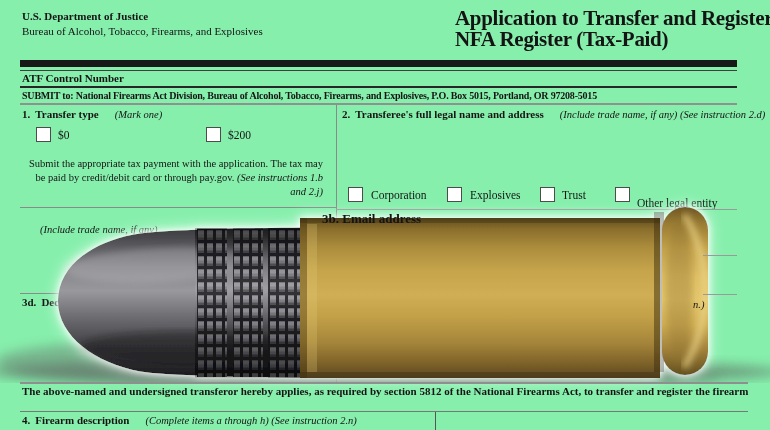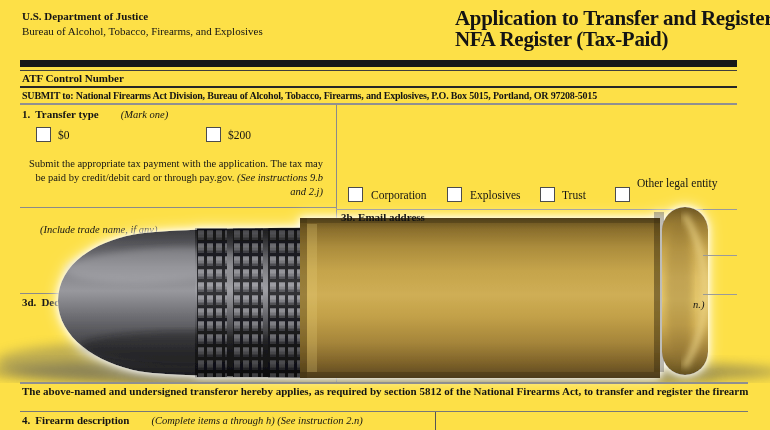--- a/index.html
+++ b/index.html
@@ -1,25 +1,25 @@
 <!DOCTYPE html>
 <html><head>
 <meta charset="utf-8">
 <style>
   html,body{margin:0;padding:0;background:#ffffff;}
-  .page{position:relative;width:770px;height:430px;background:#fde047;overflow:hidden;
+  .page{position:relative;width:770px;height:430px;background:#86efac;overflow:hidden;
         font-family:"Liberation Serif",serif;color:#141414;}
   .abs{position:absolute;white-space:nowrap;}
   .b{font-weight:bold;}
   .i{font-style:italic;}
   .hline{position:absolute;}
   .vline{position:absolute;}
   .cb{position:absolute;width:15px;height:15px;border:1px solid #4c4c4c;background:#fff;box-sizing:border-box;}
   .num{margin-right:5px;}
-  .hint{margin-left:22px;}
+  .hint{margin-left:16px;}
   .org{font-size:11px;}
   .title{font-size:21px;font-weight:bold;line-height:21px;letter-spacing:-0.3px;}
   .sechead{font-size:11px;}
   .sechead .hint{font-size:10.5px;}
   .cblabel{font-size:11.5px;}
   .note{font-size:10.5px;line-height:14px;white-space:nowrap;text-align:right;}
   .cert{font-size:11px;font-weight:bold;}
   svg{display:block;}
 </style>
 </head>
@@ -46,32 +46,35 @@
 
   <div class="abs sechead" style="left:22px;top:108px;">
     <span class="b num">1.</span><span class="b">Transfer type</span><span class="i hint">(Mark one)</span>
   </div>
   <div class="cb" style="left:36px;top:127px;"></div>
   <div class="abs cblabel" style="left:58px;top:129px;">$0</div>
   <div class="cb" style="left:206px;top:127px;"></div>
   <div class="abs cblabel" style="left:228px;top:129px;">$200</div>
   <div class="abs note" style="left:29px;top:157px;">
     <div>Submit the appropriate tax payment with the application. The tax may</div>
-    <div><span>be paid by credit/debit card or through pay.gov. </span><span class="i">(See instructions 9.b</span></div>
+    <div><span>be paid by credit/debit card or through pay.gov. </span><span class="i">(See instructions 1.b</span></div>
     <div class="i">and 2.j)</div>
   </div>
 
+  <div class="abs sechead" style="left:342px;top:108px;">
+    <span class="b num">2.</span><span class="b">Transferee's full legal name and address</span><span class="i hint">(Include trade name, if any) (See instruction 2.d)</span>
+  </div>
   <div class="cb" style="left:348px;top:187px;"></div>
   <div class="abs cblabel" style="left:371px;top:189px;">Corporation</div>
   <div class="cb" style="left:447px;top:187px;"></div>
   <div class="abs cblabel" style="left:470px;top:189px;">Explosives</div>
   <div class="cb" style="left:540px;top:187px;"></div>
   <div class="abs cblabel" style="left:562px;top:189px;">Trust</div>
   <div class="cb" style="left:615px;top:187px;"></div>
-  <div class="abs cblabel" style="left:637px;top:177px;">Other legal entity</div>
+  <div class="abs cblabel" style="left:637px;top:197px;">Other legal entity</div>
 
   <div class="hline" style="left:20px;top:207px;width:316px;height:1px;background:#8a8a8a;"></div>
   <div class="hline" style="left:336px;top:209px;width:401px;height:1px;background:#9a9a9a;"></div>
   <div class="hline" style="left:336px;top:255px;width:401px;height:1px;background:#9a9a9a;"></div>
   <div class="hline" style="left:20px;top:293px;width:316px;height:1px;background:#8a8a8a;"></div>
   <div class="hline" style="left:336px;top:294px;width:401px;height:1px;background:#9a9a9a;"></div>
 
   <div class="abs i" style="left:40px;top:224px;font-size:10.5px;">(Include trade name, if any)</div>
   <div class="abs sechead" style="left:22px;top:296px;">
     <span class="b num">3d.</span><span class="b">Decedent</span>
@@ -158,21 +161,21 @@
       <rect x="307" y="224" width="10" height="148" fill="#e8d07a" opacity="0.25"></rect>
       <rect x="300" y="218" width="360" height="5" fill="#2e2310" opacity="0.3"></rect>
       <rect x="300" y="372" width="360" height="6" fill="#2e2310" opacity="0.3"></rect>
       <rect x="654" y="212" width="10" height="160" fill="#3c2e0d" opacity="0.5"></rect>
       <rect x="662" y="207" width="46" height="168" rx="23" fill="url(#rimG)"></rect>
       <path d="M684 215 Q 705 248 705 291 Q 705 334 684 367" stroke="#efd88c" stroke-width="7" fill="none" opacity="0.65" filter="url(#blur3)"></path>
       <ellipse cx="679" cy="291" rx="13" ry="74" fill="#8f7330" opacity="0.35" filter="url(#blur3)"></ellipse>
     </g>
   </svg>
 
-  <div class="abs" style="left:341px;top:211px;height:20px;overflow:hidden;font-size:11px;">
+  <div class="abs" style="left:322px;top:211px;height:20px;overflow:hidden;font-size:13px;">
     <span class="b">3b.  Email address</span>
   </div>
   <div class="hline" style="left:703px;top:209px;width:34px;height:1px;background:#9a9a9a;"></div>
   <div class="hline" style="left:703px;top:255px;width:34px;height:1px;background:#9a9a9a;"></div>
   <div class="hline" style="left:703px;top:294px;width:34px;height:1px;background:#9a9a9a;"></div>
   <div class="abs i" style="left:693px;top:299px;font-size:10.5px;">n.)</div>
 
   <div class="hline" style="left:20px;top:382px;width:728px;height:2px;background:#8f8f8f;"></div>
   <div class="abs cert" style="left:22px;top:385px;">The above-named and undersigned transferor hereby applies, as required by section 5812 of the National Firearms Act, to transfer and register the firearm</div>
   <div class="hline" style="left:20px;top:411px;width:728px;height:1px;background:#777777;"></div>

